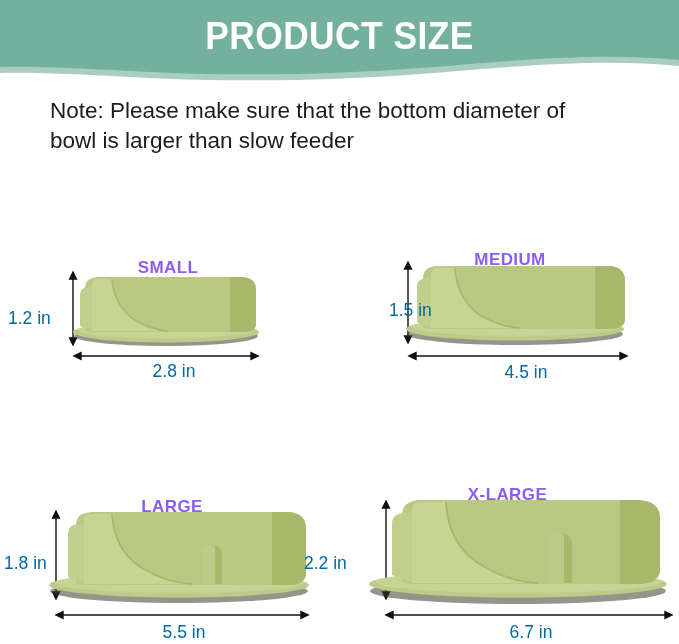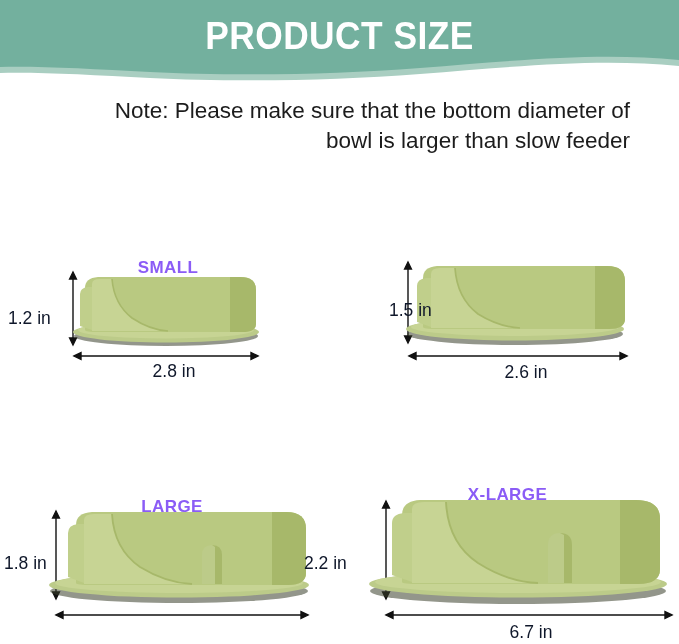--- a/index.html
+++ b/index.html
@@ -44,21 +44,21 @@
     transform-origin: center top;
     line-height: 44px;
   }
 
   
   .note {
     position: absolute;
     left: 50px;
     top: 96px;
     width: 580px;
-    text-align: right;
+    text-align: left;
     color: #1c1c1c;
     font-size: 22.5px;
     line-height: 30px;
     font-family: "Liberation Sans", sans-serif;
   }
 
   
   .panel {
     position: absolute;
   }
@@ -73,21 +73,21 @@
     letter-spacing: 0.4px;
   }
   .fig {
     position: absolute;
     left: 0;
   }
 
   .dim-text {
     position: absolute;
     font-size: 17.5px;
-    color: #0f172a;
+    color: #0369a1;
     font-family: "Liberation Sans", sans-serif;
     white-space: nowrap;
   }
   .dim-h {
     text-align: center;
   }
 </style>
 </head>
 <body>
 
@@ -131,20 +131,21 @@
       <line x1="70" y1="92" x2="246" y2="92"></line>
       <polygon points="66,92 73,88.6 73,95.4"></polygon>
       <polygon points="250,92 243,88.6 243,95.4"></polygon>
     </g>
   </svg>
   <div class="dim-text" style="left:0px; top:60px;">1.2 in</div>
   <div class="dim-text dim-h" style="left:78px; top:113px; width:176px;">2.8 in</div>
 </div>
 
 <div class="panel" style="left:345px; top:240px; width:330px; height:140px;">
+  <div class="panel-label">MEDIUM</div>
   <svg class="fig" style="top:16px;" width="330" height="124" viewBox="0 0 330 124">
     <g stroke="#111111" stroke-width="1.4" fill="#111111">
       <line x1="63" y1="10" x2="63" y2="83"></line>
       <polygon points="63,6 59.6,13 66.4,13"></polygon>
       <polygon points="63,87 59.6,80 66.4,80"></polygon>
     </g>
     <ellipse cx="170" cy="78" rx="108" ry="11" fill="#3b3f2c" opacity="0.55"></ellipse>
     <ellipse cx="170" cy="73" rx="109" ry="11.5" fill="#bccb89"></ellipse>
     <ellipse cx="170" cy="71" rx="104" ry="9" fill="#c7d494"></ellipse>
     <path d="M78,71 L78,22 Q78,11 92,10 L262,10 Q280,10 280,25 L280,63 Q280,73 264,73 L92,73 Q78,73 78,71 Z" fill="#b9c981"></path>
@@ -152,21 +153,21 @@
     <path d="M86,72 L86,18 Q86,12 95,12 L110,12 Q112,42 133,58 Q154,71 175,72 Z" fill="#c7d494"></path>
     <path d="M110,12 Q112,42 133,58 Q154,71 175,72" fill="none" stroke="#a7b86a" stroke-width="1.7"></path>
     <path d="M72,66 L72,30 Q72,23 81,22 L86,22 L86,71 Z" fill="#c0cf8b"></path>
     <g stroke="#111111" stroke-width="1.4" fill="#111111">
       <line x1="68" y1="100" x2="278" y2="100"></line>
       <polygon points="64,100 71,96.6 71,103.4"></polygon>
       <polygon points="282,100 275,96.6 275,103.4"></polygon>
     </g>
   </svg>
   <div class="dim-text" style="left:12px; top:60px;margin-left:32px;">1.5 in</div>
-  <div class="dim-text dim-h" style="left:76px; top:122px; width:210px;">2.6 in</div>
+  <div class="dim-text dim-h" style="left:76px; top:122px; width:210px;">4.5 in</div>
 </div>
 
 <div class="panel" style="left:4px; top:487px; width:336px; height:157px;">
   <div class="panel-label">LARGE</div>
   <svg class="fig" style="top:16px;" width="336" height="141" viewBox="0 0 336 141">
     <g stroke="#111111" stroke-width="1.4" fill="#111111">
       <line x1="52" y1="12" x2="52" y2="92"></line>
       <polygon points="52,8 48.6,15 55.4,15"></polygon>
       <polygon points="52,96 48.6,89 55.4,89"></polygon>
     </g>
@@ -180,20 +181,21 @@
     <path d="M64,74 L64,30 Q64,22 74,21 L80,21 L80,80 Z" fill="#c0cf8b"></path>
     <path d="M198,81 L198,52 Q198,42 208,42 Q218,42 218,52 L218,81 Z" fill="#bccb89"></path>
     <path d="M208,42 Q218,42 218,52 L218,81 L211,81 L211,44 Z" fill="#a7b86a"></path>
     <g stroke="#111111" stroke-width="1.4" fill="#111111">
       <line x1="56" y1="112" x2="300" y2="112"></line>
       <polygon points="52,112 59,108.6 59,115.4"></polygon>
       <polygon points="304,112 297,108.6 297,115.4"></polygon>
     </g>
   </svg>
   <div class="dim-text" style="left:0px; top:66px;">1.8 in</div>
+  <div class="dim-text dim-h" style="left:58px; top:135px; width:244px;">5.5 in</div>
 </div>
 
 <div class="panel" style="left:336px; top:475px; width:343px; height:169px;">
   <div class="panel-label">X-LARGE</div>
   <svg class="fig" style="top:16px;" width="343" height="153" viewBox="0 0 343 153">
     <g stroke="#111111" stroke-width="1.4" fill="#111111">
       <line x1="50" y1="14" x2="50" y2="104"></line>
       <polygon points="50,10 46.6,17 53.4,17"></polygon>
       <polygon points="50,108 46.6,101 53.4,101"></polygon>
     </g>

